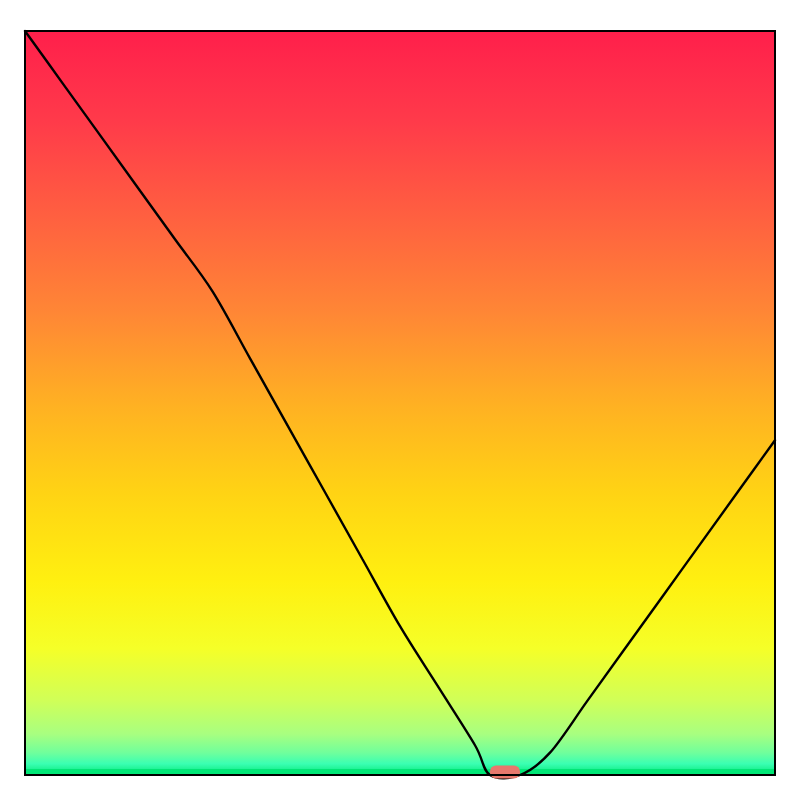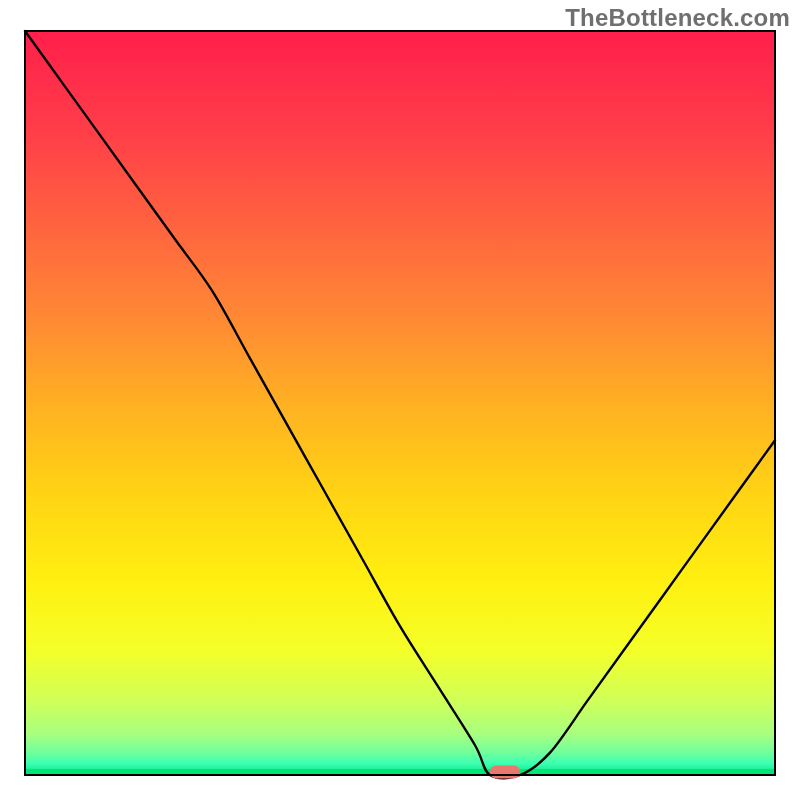--- a/index.html
+++ b/index.html
@@ -27,21 +27,20 @@
     font-family: Arial, Helvetica, sans-serif;
   }
   svg {
     display: block;
   }
 </style>
 </head>
 <body>
 
 <div class="chart-wrap">
-  <div class="attribution">TheBottleneck.com</div>
 
   <svg id="chart-svg" width="800" height="800" viewBox="0 0 800 800">
     <defs>
       <linearGradient id="bg-grad" x1="0" y1="0" x2="0" y2="1">
           <stop offset="0%" stop-color="#ff1f4b"></stop>
           <stop offset="12%" stop-color="#ff3a4a"></stop>
           <stop offset="25%" stop-color="#ff6040"></stop>
           <stop offset="38%" stop-color="#ff8735"></stop>
           <stop offset="50%" stop-color="#ffb023"></stop>
           <stop offset="62%" stop-color="#ffd314"></stop>

